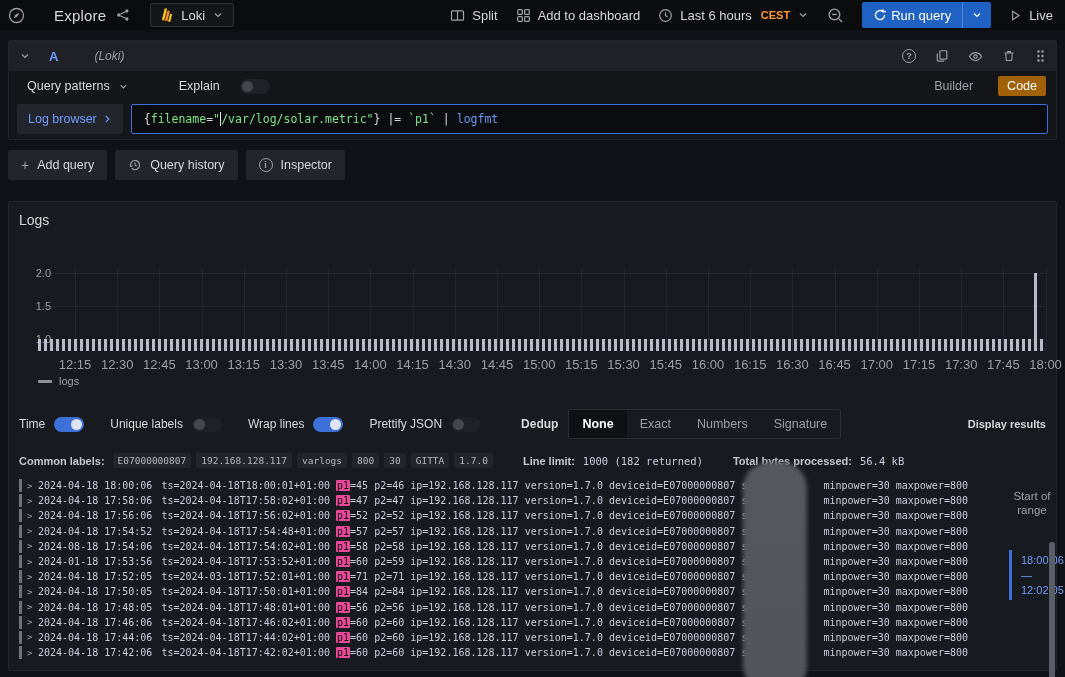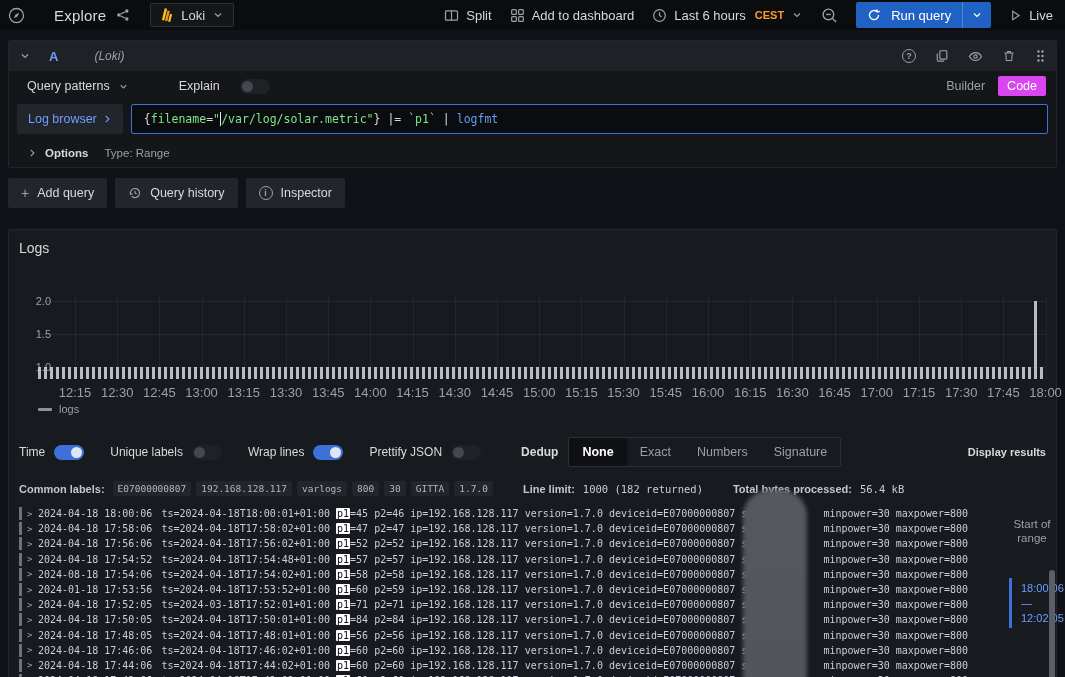--- a/index.html
+++ b/index.html
@@ -13,36 +13,36 @@
   .ico { color:#9da0a8; flex:0 0 auto; }
 
   
   .topbar { height:30px; background:#0b0c0e; display:flex; align-items:center; padding:0 12px 0 8px; gap:10px; }
   .topbar .title { font-size:15px; color:#d8d9da; font-weight:500; letter-spacing:.2px;margin-left:19px; }
   .ds-picker { display:flex; align-items:center; gap:7px; background:#141619; border:1px solid #2c3235; border-radius:2px; height:24px; padding:0 9px; margin-left:10px; cursor:pointer; color:#d8d9da; font-size:13px; }
   .tb-right { margin-left:auto; display:flex; align-items:center; gap:18px; }
   .tb-btn { display:flex; align-items:center; gap:7px; color:#d8d9da; font-size:13px; font-weight:500; cursor:pointer; }
   .tz { color:#ff9830; font-size:11px; font-weight:700; margin-left:2px; }
   .run-btn { display:flex; align-items:stretch; background:#1f62c4; border-radius:2px; height:26px; color:#fff; cursor:pointer; overflow:hidden; }
-  .run-btn .main { display:flex; align-items:center; gap:10px; padding:0 11px; font-size:13px; font-weight:500;justify-content:flex-end; }
+  .run-btn .main { display:flex; align-items:center; gap:4px; padding:0 11px; font-size:13px; font-weight:500;justify-content:flex-end; }
   .run-btn .caret { display:flex; align-items:center; padding:0 8px; border-left:1px solid rgba(255,255,255,.22); }
   .circ { width:14px; height:14px; border:1.2px solid currentColor; border-radius:50%; font-size:9px; display:inline-flex; align-items:center; justify-content:center; font-weight:700; }
 
   
   .q-panel { margin:10px 8px 0 8px; border:1px solid #22252b; border-radius:2px; background:#141619; }
   .q-header { height:30px; background:#1f2126; display:flex; align-items:center; gap:10px; padding:0 10px; }
   .q-ref { color:#6e9fff; font-weight:700; font-size:13px; margin-left:8px; }
   .q-hint { color:#9aa0a6; font-style:italic; font-size:12px; margin-left:26px; }
   .q-header-icons { margin-left:auto; display:flex; align-items:center; gap:19px; }
   .q-toolbar { height:30px; display:flex; align-items:center; padding:0 10px 0 18px; gap:8px; }
   .q-toolbar .lbl { font-size:12.5px; color:#d8d9da; }
   .explain-wrap { display:flex; align-items:center; gap:20px; margin-left:42px; }
-  .mode-switch { margin-left:auto; display:flex; align-items:center; gap:4px; }
+  .mode-switch { margin-left:auto; display:flex; align-items:center; gap:16px; }
   .mode-item { font-size:12.5px; padding:3px 9px; border-radius:2px; color:#9aa0a6; cursor:pointer; }
-  .mode-item.active { color:#ffffff; background:#d946ef; font-weight:500; }
+  .mode-item.active { color:#ffffff; background:#a16207; font-weight:500; }
   .q-row { display:flex; align-items:center; gap:8px; padding:3px 8px 5px 8px; }
   .logbrowser-btn { height:30px; display:flex; align-items:center; gap:5px; background:#22252b; border-radius:2px; padding:0 11px; color:#6e9fff; font-size:12.5px; font-weight:500; cursor:pointer; white-space:nowrap; }
   .code-editor { flex:1; height:30px; border:1px solid #3d71d9; border-radius:2px; background:#0b0c0f; display:flex; align-items:center; padding:0 12px; font-family:"DejaVu Sans Mono", monospace; font-size:11.5px; white-space:pre; overflow:hidden; }
   .tok-p { color:#d8d9da; } .tok-lbl { color:#7ee787; } .tok-str { color:#7ee787; } .tok-fn { color:#639df2; }
   .cursor { display:inline-block; width:1.2px; height:14px; background:#e8e9ec; vertical-align:middle; }
   .q-options { height:28px; display:flex; align-items:center; gap:8px; padding:0 18px; }
   .q-options .opt-lbl { font-size:11.5px; font-weight:600; color:#d8d9da; }
   .q-options .opt-sum { font-size:11.5px; color:#9aa0a6; margin-left:8px; }
 
   
@@ -85,21 +85,21 @@
   .badge { font-family:"DejaVu Sans Mono", monospace; font-size:9.5px; color:#b4b7bd; background:#22252b; border-radius:2px; padding:2px 5px; }
   .meta-val { font-family:"DejaVu Sans Mono", monospace; font-size:10.5px; color:#ccccdc; white-space:nowrap; }
   .meta-gap { width:14px; }
 
   .log-list { position:relative; margin-top:10px; }
   .log-row { display:flex; align-items:center; height:15.2px; font-family:"DejaVu Sans Mono", monospace; font-size:10px; color:#ccccdc; cursor:pointer; }
   .lvl { width:3px; height:13px; background:#6e7176; margin-right:5px; flex:0 0 auto; }
   .chv { width:11px; color:#9da0a6; font-size:9px; flex:0 0 auto; }
   .ltime { white-space:pre; margin-right:9px; flex:0 0 auto; }
   .lline { white-space:pre; }
-  .lline mark { background:#ffffff; color:#0b0c0e; padding:0 1px; border-radius:1px; }
+  .lline mark { background:#ec4899; color:#0b0c0e; padding:0 1px; border-radius:1px; }
   .ssid-spacer { display:inline-block; width:46px; }
   .blur-blob {
     position:absolute; left:724px; top:-16px; width:64px; height:230px; border-radius:26px;
     background:
       repeating-linear-gradient(0deg, rgba(150,150,158,.38) 0 2px, rgba(55,56,62,.38) 2px 4px),
       repeating-linear-gradient(90deg, rgba(130,132,140,.30) 0 2px, rgba(70,72,80,.30) 2px 4px),
       linear-gradient(#43454b,#3a3c42);
     filter: blur(2.2px);
   }
 
@@ -278,29 +278,20 @@
   <div class="q-row">
     <div class="logbrowser-btn">
       <span>Log browser</span>
       <svg width="10" height="10" viewBox="0 0 16 16" fill="none" stroke="currentColor" stroke-width="1.8">
           <polyline points="6,3 11,8 6,13"></polyline>
         </svg>
     </div>
     <div class="code-editor" id="expr"><span class="tok-p">{</span><span class="tok-lbl">filename</span><span class="tok-p">=</span><span class="tok-str">"</span><span class="cursor"></span><span class="tok-str">/var/log/solar.metric"</span><span class="tok-p">}</span><span class="tok-p"> </span><span class="tok-p">|=</span><span class="tok-p"> </span><span class="tok-str">`p1`</span><span class="tok-p"> </span><span class="tok-p">|</span><span class="tok-p"> </span><span class="tok-fn">logfmt</span></div>
   </div>
 
-  <div class="q-options">
-    <span class="ico">
-      <svg width="10" height="10" viewBox="0 0 16 16" fill="none" stroke="currentColor" stroke-width="1.8">
-          <polyline points="6,3 11,8 6,13"></polyline>
-        </svg>
-    </span>
-    <span class="opt-lbl">Options</span>
-    <span class="opt-sum">Type: Range</span>
-  </div>
 </div>
 
 <div class="actions-row">
   <div class="act-btn">
     <span class="plus-glyph">+</span>
     <span>Add query</span>
   </div>
   <div class="act-btn">
     <span class="ico">
       <svg width="14" height="14" viewBox="0 0 16 16" fill="none" stroke="currentColor" stroke-width="1.3">

